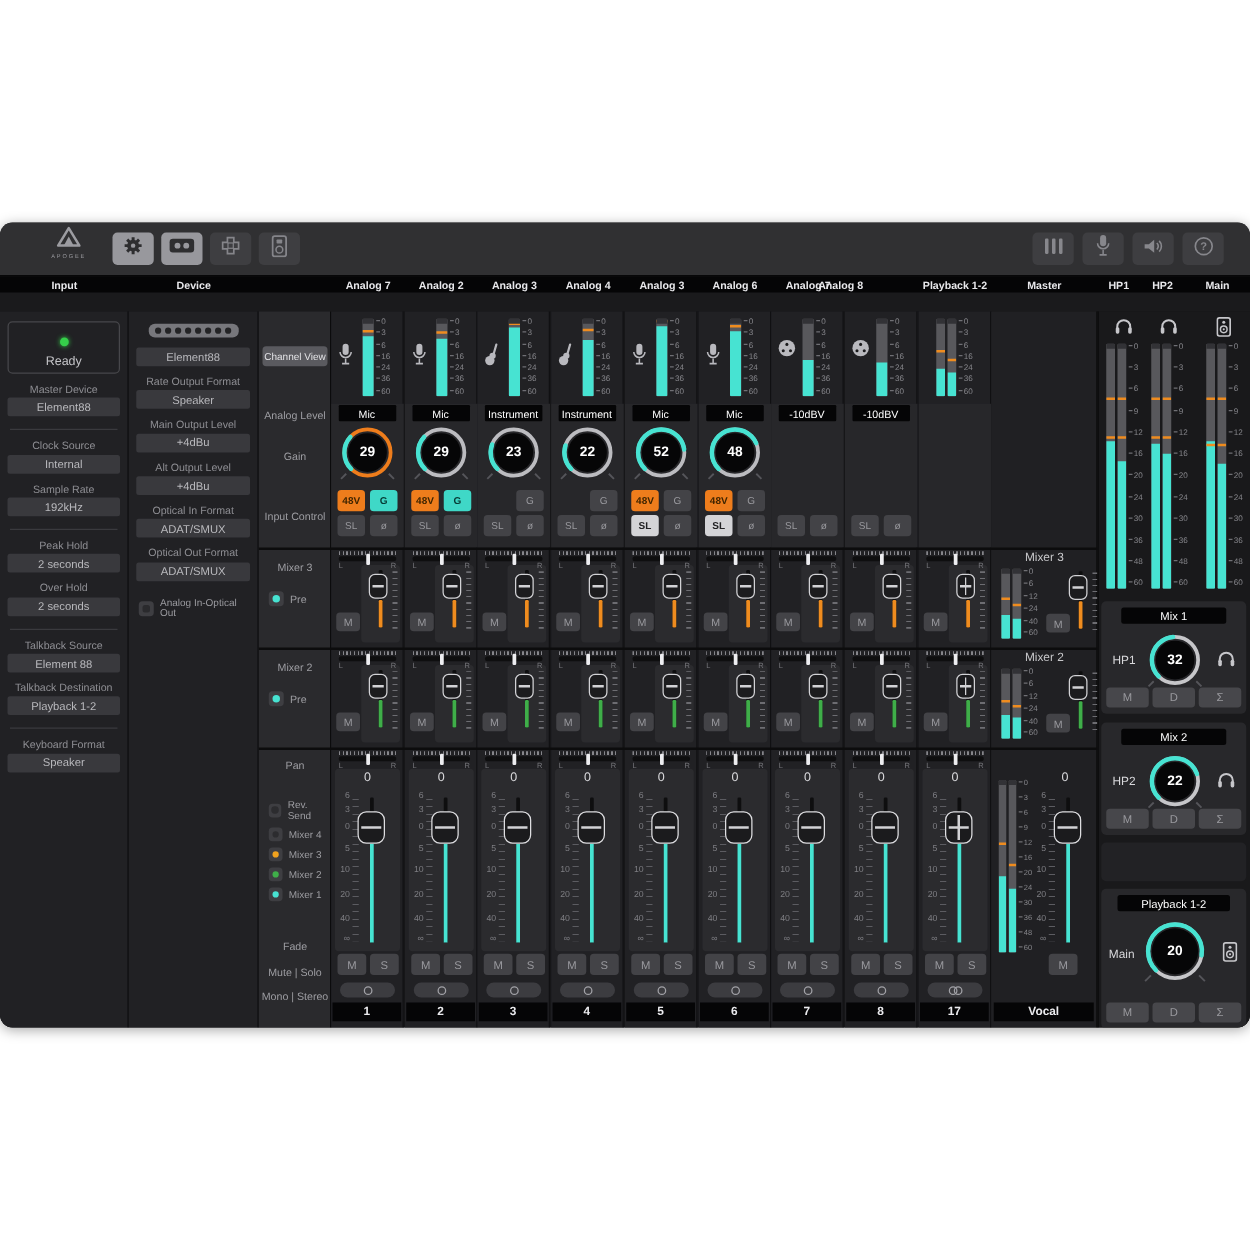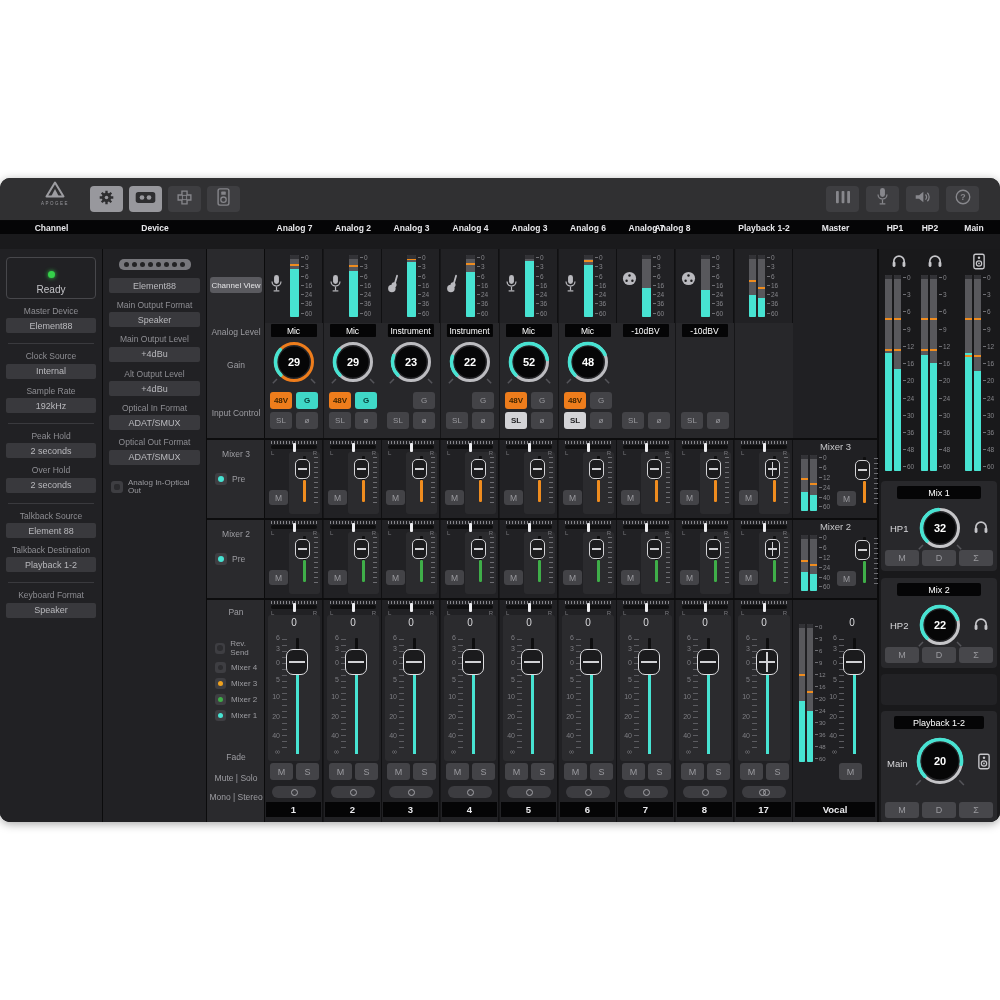--- a/index.html
+++ b/index.html
@@ -195,21 +195,21 @@
           <div class="tbtn off" style="left: 946px; top: 8px; width: 33px; height: 26px;">
             <span><svg viewBox="0 0 18 18" width="16" height="16">
                 <circle cx="9" cy="9" r="7.6" fill="none" stroke="#87878c" stroke-width="1.5"></circle>
                 <text x="9" y="12.6" font-size="10" text-anchor="middle" fill="#87878c" font-weight="bold" font-family="Liberation Sans,sans-serif">?</text>
               </svg></span>
           </div>
         </div>
     </div>
 
     <div class="colheaders">
-        <div class="hcol" style="left: 0px; top: 0px; width: 103px; height: 13px;">Channel</div>
+        <div class="hcol" style="left: 0px; top: 0px; width: 103px; height: 13px;">Input</div>
         <div class="hcol" style="left: 103px; top: 0px; width: 104px; height: 13px;">Device</div>
         <div class="hcol" style="left: 265px; top: 0px; width: 59px; height: 13px;">Analog 7</div>
         <div class="hcol" style="left: 324px; top: 0px; width: 58px; height: 13px;">Analog 2</div>
         <div class="hcol" style="left: 382px; top: 0px; width: 59px; height: 13px;">Analog 3</div>
         <div class="hcol" style="left: 441px; top: 0px; width: 59px; height: 13px;">Analog 4</div>
         <div class="hcol" style="left: 500px; top: 0px; width: 59px; height: 13px;">Analog 3</div>
         <div class="hcol" style="left: 559px; top: 0px; width: 58px; height: 13px;">Analog 6</div>
         <div class="hcol" style="left: 617px; top: 0px; width: 59px; height: 13px;">Analog 7</div>
         <div class="hcol" style="left: 643px; top: 0px; width: 59px; height: 13px;">Analog 8</div>
         <div class="hcol" style="left: 735px; top: 0px; width: 58px; height: 13px;">Playback 1-2</div>
@@ -256,21 +256,21 @@
             <i></i>
             <i></i>
             <i></i>
             <i></i>
             <i></i>
             <i></i>
             <i></i>
         </div>
         <div class="fval" style="margin-top:8px">Element88</div>
         <div class="fields">
-            <div class="flabel">Main Output Format</div>
+            <div class="flabel">Rate Output Format</div>
             <div class="fval">Speaker</div>
             <div class="flabel">Main Output Level</div>
             <div class="fval">+4dBu</div>
             <div class="flabel">Alt Output Level</div>
             <div class="fval">+4dBu</div>
             <div class="flabel">Optical In Format</div>
             <div class="fval">ADAT/SMUX</div>
             <div class="flabel">Optical Out Format</div>
             <div class="fval">ADAT/SMUX</div>
           </div>

